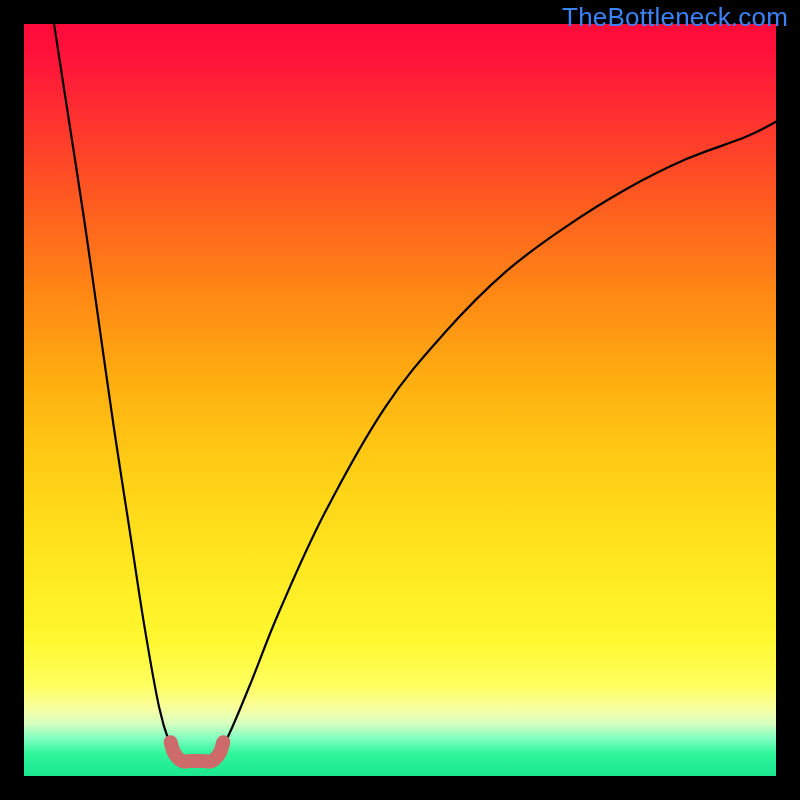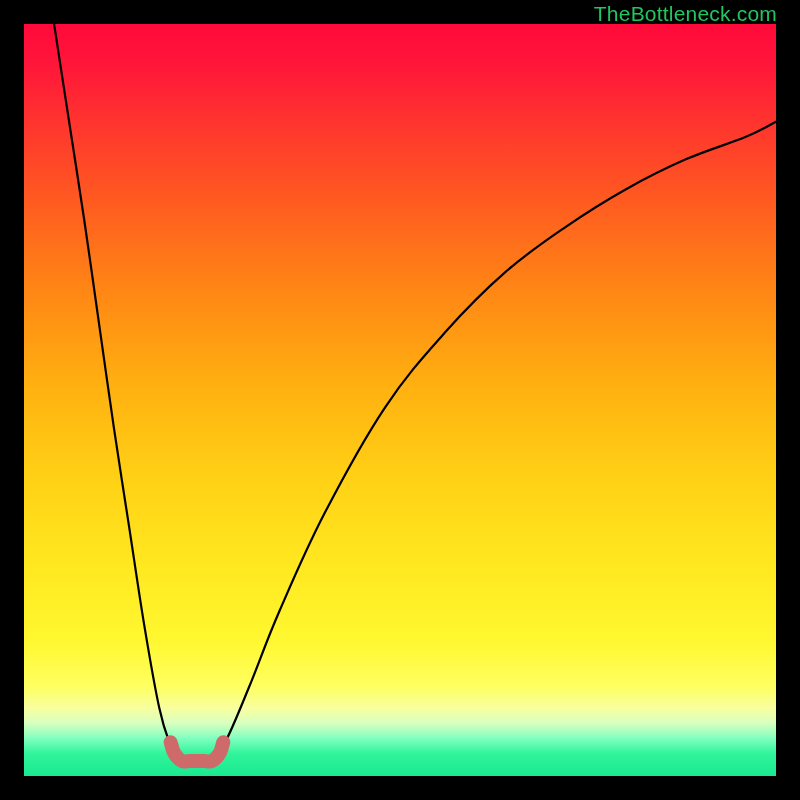--- a/index.html
+++ b/index.html
@@ -31,23 +31,23 @@
       #f8ffa0 91%,
       #d8ffc0 93%,
       #80ffc0 95%,
       #30f59a 97%,
       #1ae890 100%
     );
   }
   .watermark {
     position: absolute;
     top: 2px;
-    right: 23px;
-    color: #22c55e;
-    font-size: 21px;
+    right: 12px;
+    color: #3b82f6;
+    font-size: 26px;
     font-weight: 500;
     letter-spacing: 0.2px;
     z-index: 5;
   }
   svg.plot {
     position: absolute;
     left: 0;
     top: 0;
     width: 752px;
     height: 752px;

